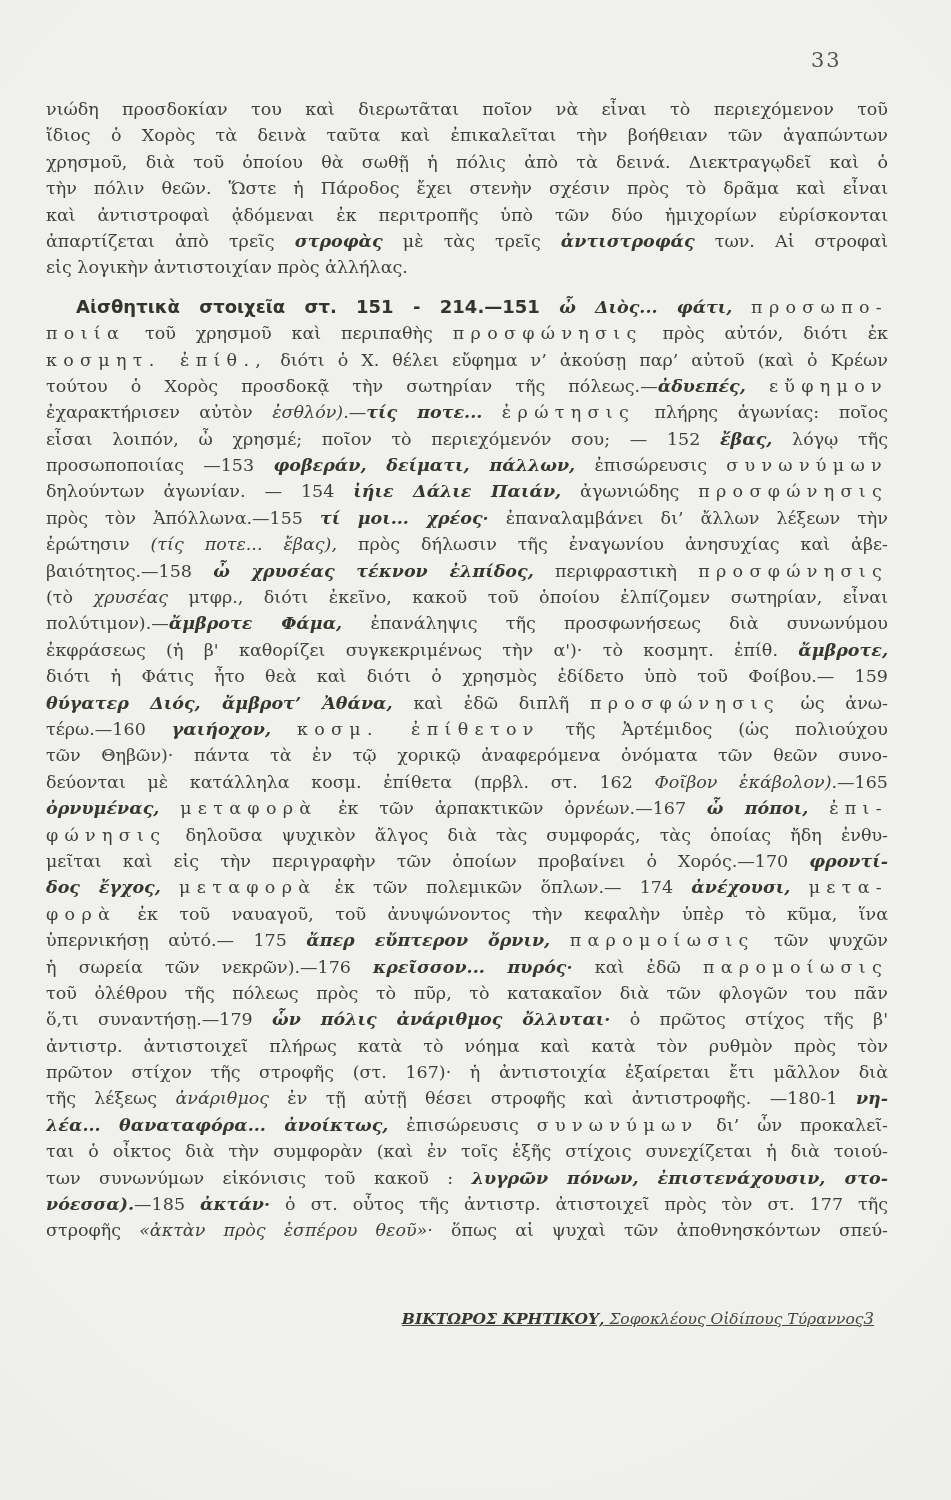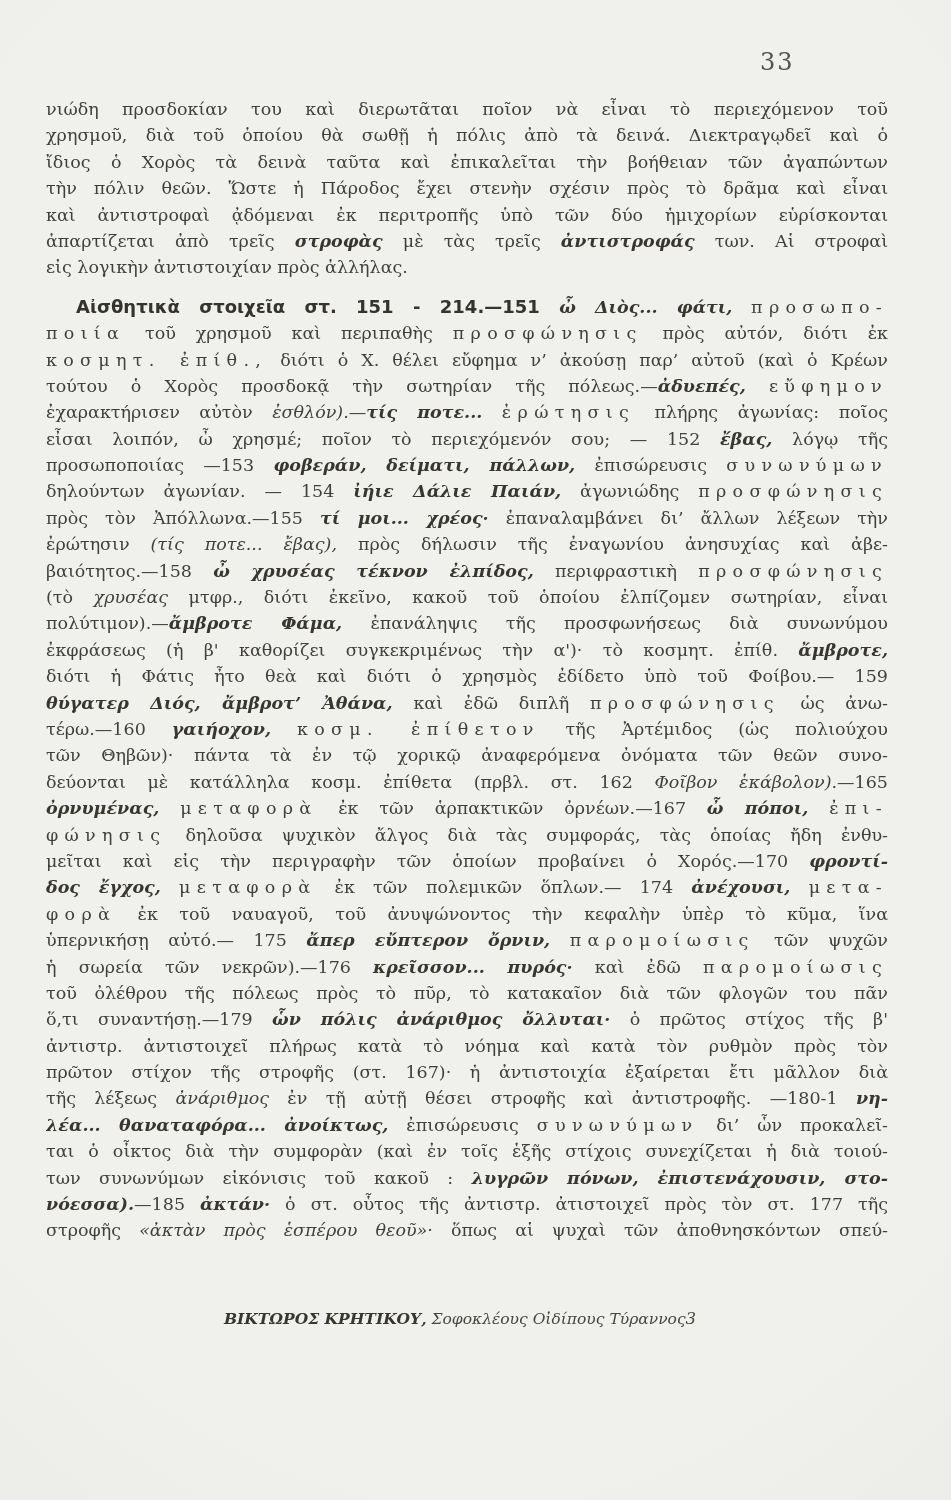--- a/index.html
+++ b/index.html
@@ -8,22 +8,22 @@
     font-family:"DejaVu Serif","Liberation Serif",serif;
     background:#e7e8e3;
   }
   .page{
     position:relative;width:951px;height:1500px;
     background:
       radial-gradient(ellipse 130% 105% at 50% 44%, #f0f1ed 52%, #e9eae5 82%, #e0e1db 100%);
     color:#3f3e39;
   }
   .page-number{
-    position:absolute;top:48px;left:760px;
-    font-size:24px;letter-spacing:2px;color:#53524c;
+    position:absolute;top:48px;left:811px;
+    font-size:21px;letter-spacing:2px;color:#53524c;
   }
   .text-block{
     position:absolute;left:46px;top:96px;width:842px;
     font-size:17.5px;color:#403f3a;
   }
   .line{
     height:26.4px;line-height:26.4px;overflow:hidden;
     text-align:justify;text-align-last:justify;
     white-space:normal;
   }
@@ -34,36 +34,36 @@
   .s-i{font-style:italic;}
   .s-bi{font-weight:700;font-style:italic;color:#37362f;}
   .s-ls{letter-spacing:0.36em;}
   .s-h{
     font-weight:700;color:#34332d;
     font-family:"DejaVu Sans","Liberation Sans",sans-serif;
     font-size:18px;
   }
   .footer{
     position:absolute;left:46px;top:1309px;width:842px;
-    display:flex;justify-content:center;align-items:baseline;
-    font-size:15.5px;color:#47463f;
+    display:flex;justify-content:flex-end;align-items:baseline;
+    font-size:15.5px;color:#47463f;text-decoration:underline;
   }
   .footer .cite{font-style:italic;}
   .footer .fpage{font-style:italic;font-size:16.5px;padding-right:14px;}
 </style>
 </head>
 <body>
 
 <div class="page">
   <div class="page-number">33</div>
 
   <div class="text-block">
       <div class="line"><span class="s-p">νιώδη προσδοκίαν του καὶ διερωτᾶται ποῖον νὰ εἶναι τὸ περιεχόμενον τοῦ</span></div>
+      <div class="line"><span class="s-p">ἴδιος ὁ Χορὸς τὰ δεινὰ ταῦτα καὶ ἐπικαλεῖται τὴν βοήθειαν τῶν ἀγαπώντων</span></div>
       <div class="line"><span class="s-p">χρησμοῦ, διὰ τοῦ ὁποίου θὰ σωθῇ ἡ πόλις ἀπὸ τὰ δεινά. Διεκτραγῳδεῖ καὶ ὁ</span></div>
-      <div class="line"><span class="s-p">ἴδιος ὁ Χορὸς τὰ δεινὰ ταῦτα καὶ ἐπικαλεῖται τὴν βοήθειαν τῶν ἀγαπώντων</span></div>
       <div class="line"><span class="s-p">τὴν πόλιν θεῶν. Ὥστε ἡ Πάροδος ἔχει στενὴν σχέσιν πρὸς τὸ δρᾶμα καὶ εἶναι</span></div>
       <div class="line"><span class="s-p">καὶ ἀντιστροφαὶ ᾀδόμεναι ἐκ περιτροπῆς ὑπὸ τῶν δύο ἡμιχορίων εὑρίσκονται</span></div>
       <div class="line"><span class="s-p">ἀπαρτίζεται ἀπὸ τρεῖς </span><span class="s-bi">στροφὰς</span><span class="s-p"> μὲ τὰς τρεῖς </span><span class="s-bi">ἀντιστροφάς</span><span class="s-p"> των. Αἱ στροφαὶ</span></div>
       <div class="line end"><span class="s-p">εἰς λογικὴν ἀντιστοιχίαν πρὸς ἀλλήλας.</span></div>
       <div class="line indent gap"><span class="s-h">Αἰσθητικὰ στοιχεῖα στ. 151 - 214.—151 </span><span class="s-bi">ὦ Διὸς... φάτι,</span><span class="s-p"> </span><span class="s-ls">προσωπο-</span></div>
       <div class="line"><span class="s-ls">ποιία</span><span class="s-p"> τοῦ χρησμοῦ καὶ περιπαθὴς </span><span class="s-ls">προσφώνησις</span><span class="s-p"> πρὸς αὐτόν, διότι ἐκ</span></div>
       <div class="line"><span class="s-ls">κοσμητ. ἐπίθ.,</span><span class="s-p"> διότι ὁ Χ. θέλει εὔφημα ν’ ἀκούσῃ παρ’ αὐτοῦ (καὶ ὁ Κρέων</span></div>
       <div class="line"><span class="s-p">τούτου ὁ Χορὸς προσδοκᾷ τὴν σωτηρίαν τῆς πόλεως.—</span><span class="s-bi">ἀδυεπές,</span><span class="s-p"> </span><span class="s-ls">εὔφημον</span></div>
       <div class="line"><span class="s-p">ἐχαρακτήρισεν αὐτὸν </span><span class="s-i">ἐσθλόν).</span><span class="s-p">—</span><span class="s-bi">τίς ποτε...</span><span class="s-p"> </span><span class="s-ls">ἐρώτησις</span><span class="s-p"> πλήρης ἀγωνίας: ποῖος</span></div>
       <div class="line"><span class="s-p">εἶσαι λοιπόν, ὦ χρησμέ; ποῖον τὸ περιεχόμενόν σου; — 152 </span><span class="s-bi">ἔβας,</span><span class="s-p"> λόγῳ τῆς</span></div>

